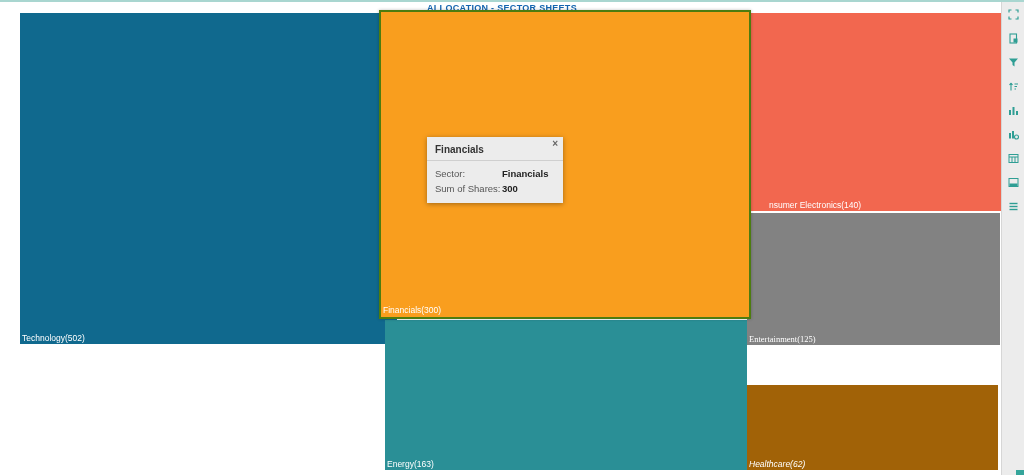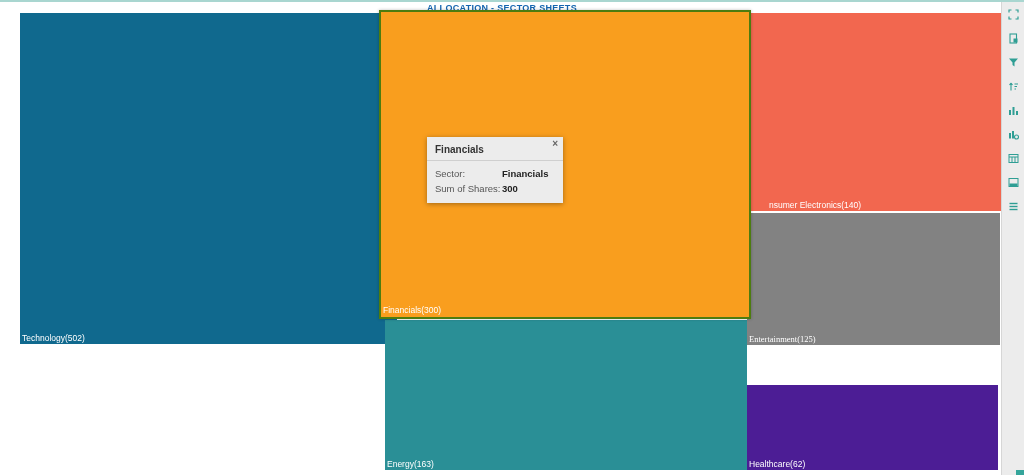--- a/index.html
+++ b/index.html
@@ -49,21 +49,21 @@
     </div>
     <div class="cell c-energy" style="background: rgb(42, 143, 150); text-align: right;">
       <span class="lbl">Energy(163)</span>
     </div>
     <div class="cell c-cons" style="background: rgb(242, 103, 79);">
       <span class="lbl">nsumer Electronics(140)</span>
     </div>
     <div class="cell c-ent" style="background: rgb(130, 130, 130);">
       <span class="lbl">Entertainment(125)</span>
     </div>
-    <div class="cell c-health" style="background: #4c1d95;">
+    <div class="cell c-health" style="background: #a16207; font-style: italic;">
       <span class="lbl">Healthcare(62)</span>
     </div>
     <div class="cell c-fin" style="background: rgb(249, 158, 30);">
       <span class="lbl">Financials(300)</span>
     </div>
 
     <div id="tooltip">
       <div class="tt-header">
         <span>Financials</span>
         <span class="tt-close">×</span>

